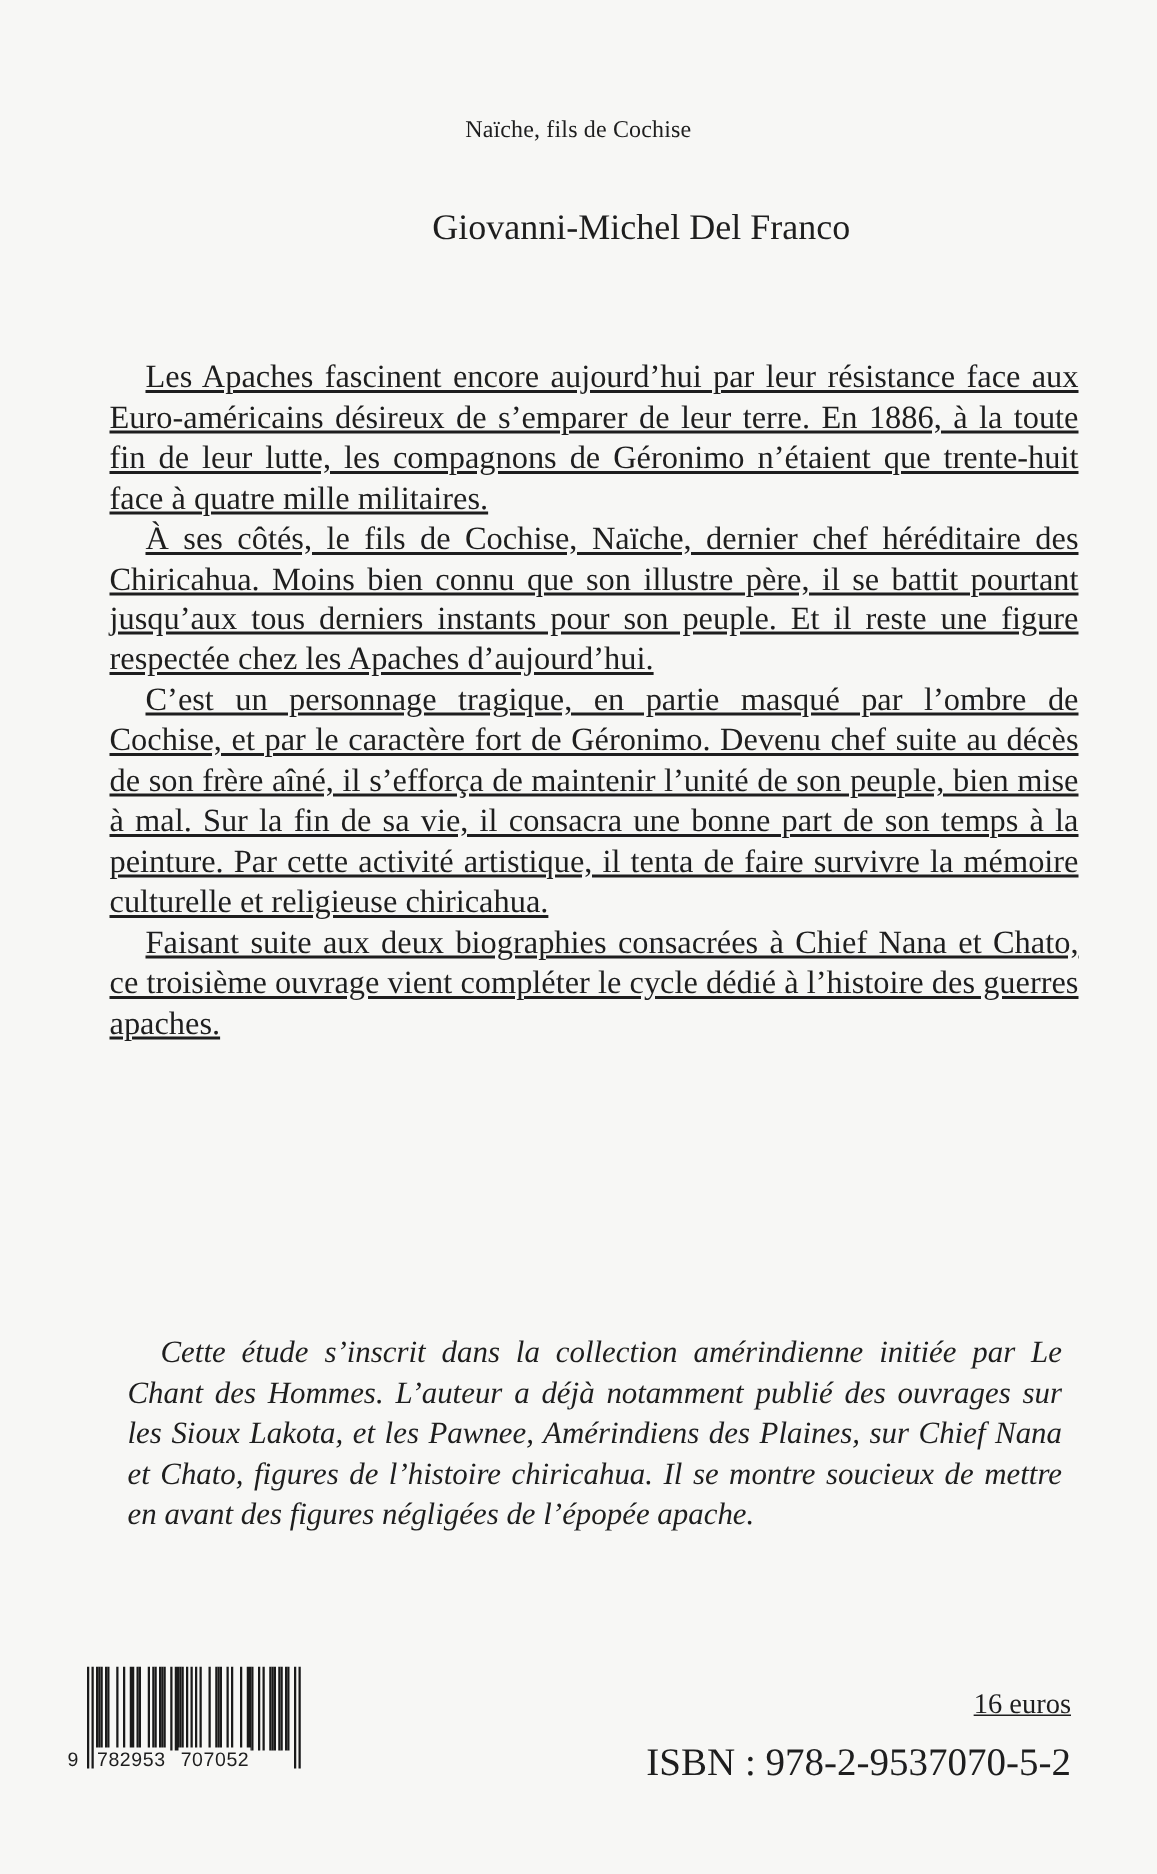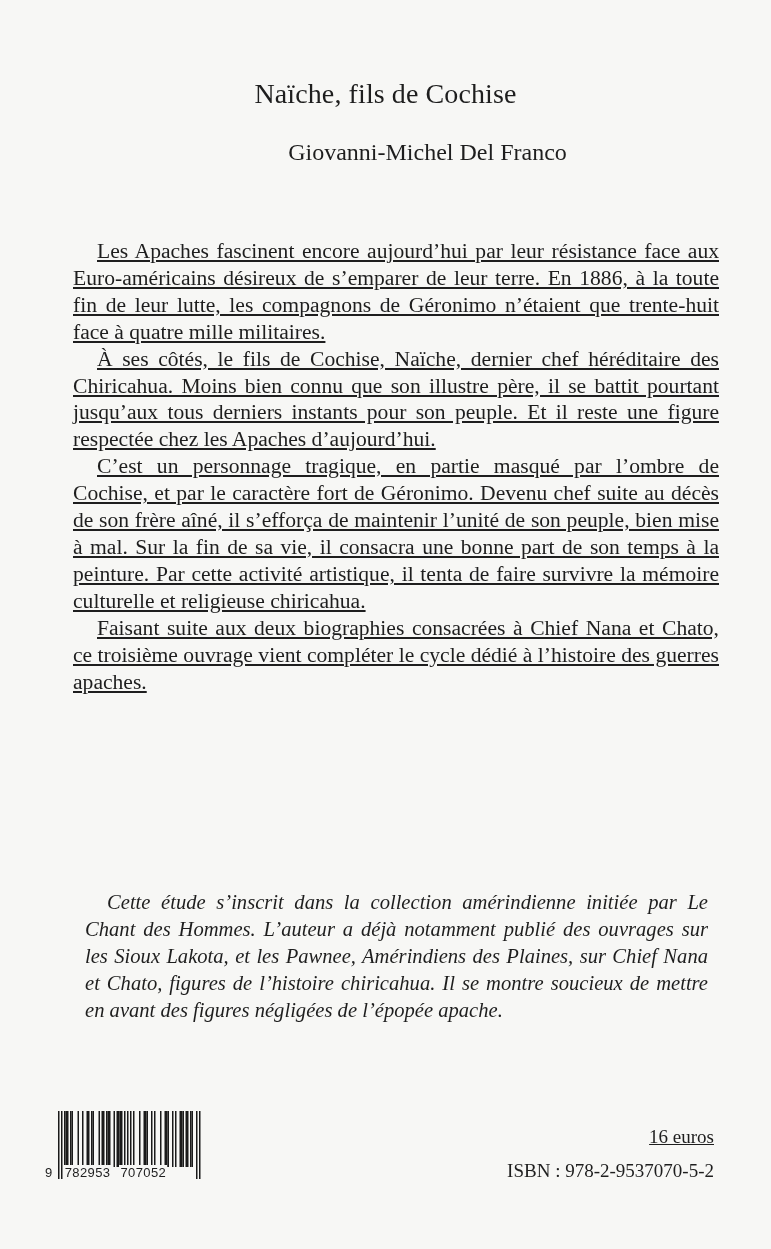--- a/index.html
+++ b/index.html
@@ -18,21 +18,21 @@
     .page {
       position: absolute;
       inset: 0;
     }
     .book-title {
       position: absolute;
       top: 78px;
       left: 0;
       width: 771px;
       text-align: center;
-      font-size: 28px;
+      font-size: 16px;
       letter-spacing: 0.1px;
     }
     .book-author {
       position: absolute;
       top: 139px;
       left: 0;
       width: 771px;
       text-align: center;
       font-size: 24px;
       padding-left: 42px;
@@ -102,21 +102,21 @@
       top: 1126px;
       right: 57px;
       font-size: 19px;
       text-align: right;
       text-decoration: underline;
     }
     .isbn {
       position: absolute;
       top: 1160px;
       right: 57px;
-      font-size: 19px;
+      font-size: 26px;
       text-align: right;
     }
   </style>
 </head>
 <body>
 
 <div class="page">
 
   <div class="book-title">Naïche, fils de Cochise</div>
   <div class="book-author">Giovanni-Michel Del Franco</div>

